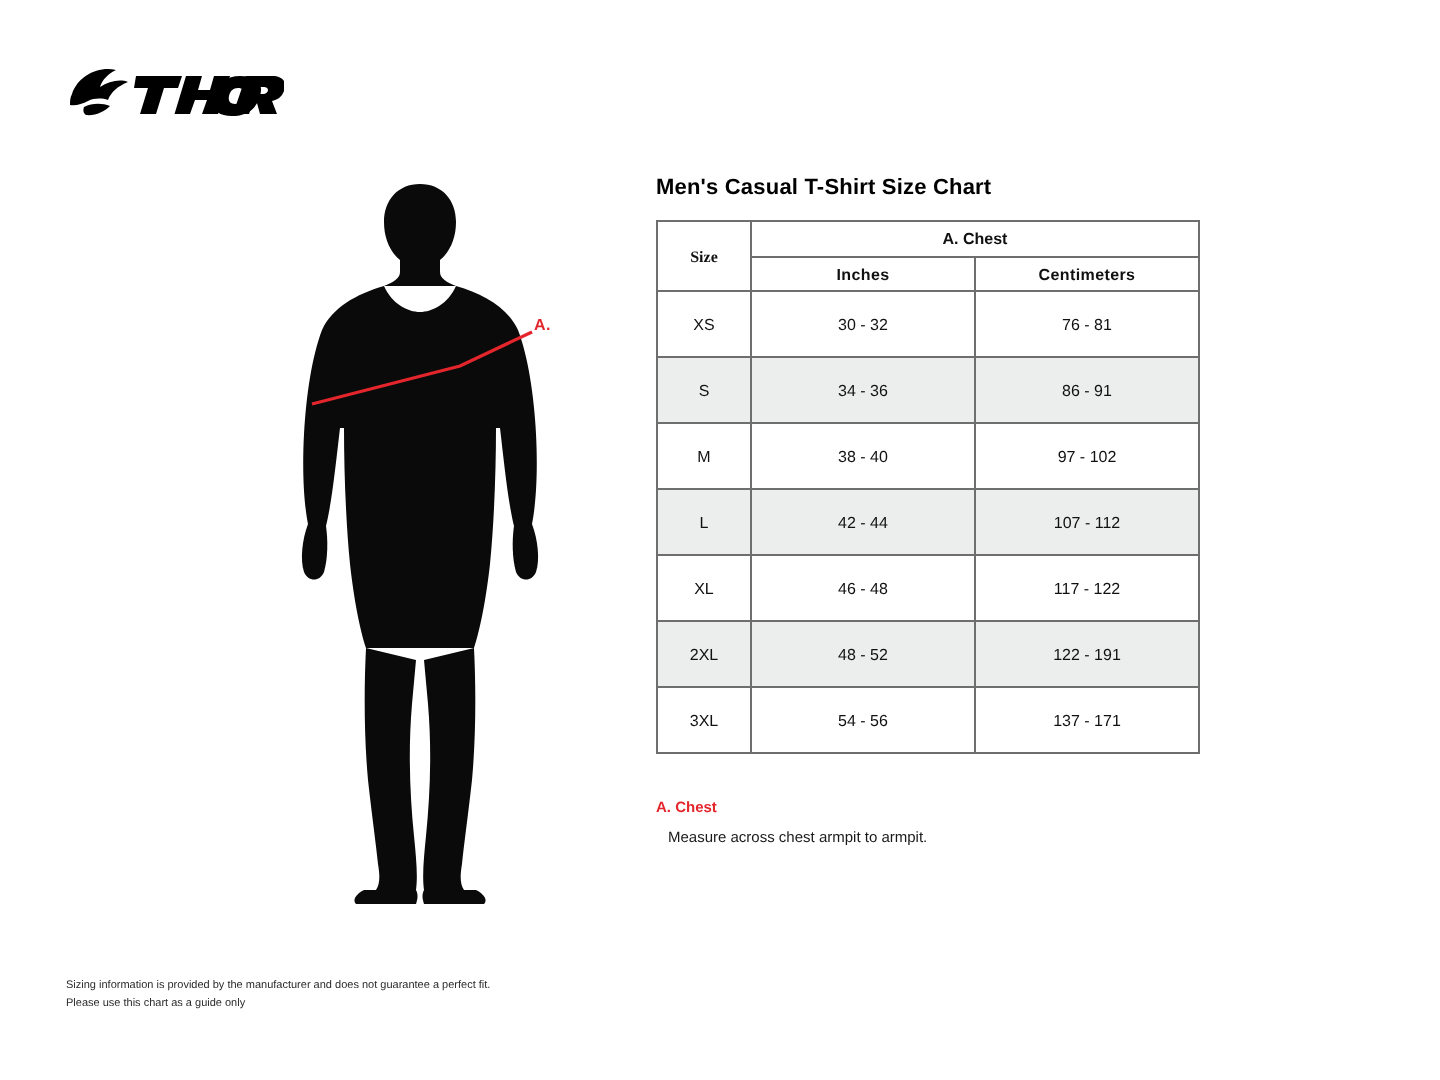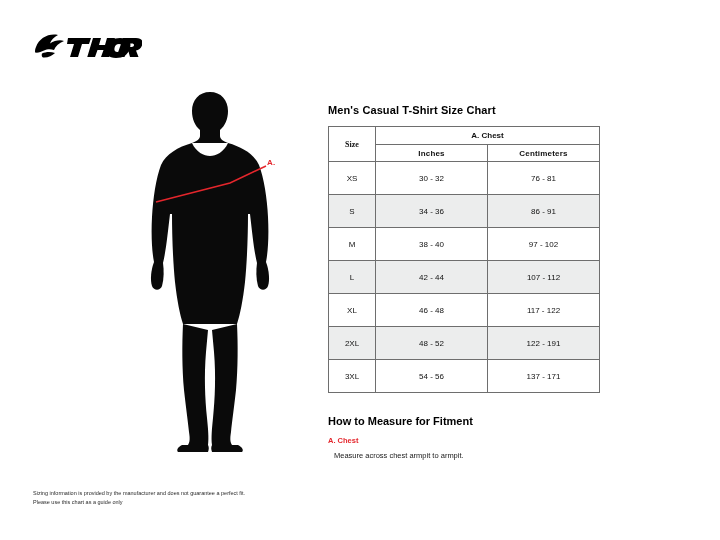--- a/index.html
+++ b/index.html
@@ -47,21 +47,21 @@
     font-size: 8px;
     font-weight: bold;
     color: #e4262c;
     letter-spacing: 0.2px;
   }
 
   
   .content {
     position: absolute;
     left: 328px;
-    top: 104px;
+    top: 88px;
     width: 352px;
   }
   .chart-title {
     font-size: 11px;
     font-weight: bold;
     margin: 0 0 10px 0;
     letter-spacing: 0.1px;
   }
 
   table.size-table {
@@ -240,21 +240,20 @@
         </tr>
         <tr>
           <td class="row-size">3XL</td>
           <td class="val">54 - 56</td>
           <td class="val">137 - 171</td>
         </tr>
       </tbody>
     </table>
 
     <div class="howto">
-      <h2 class="howto-title">How to Measure for Fitment</h2>
       <p class="howto-item-title">A. Chest</p>
       <p class="howto-item-desc">Measure across chest armpit to armpit.</p>
     </div>
 
   </div>
 
   <div class="footer">
     <div>Sizing information is provided by the manufacturer and does not guarantee a perfect fit.</div>
     <div>Please use this chart as a guide only</div>
   </div>

